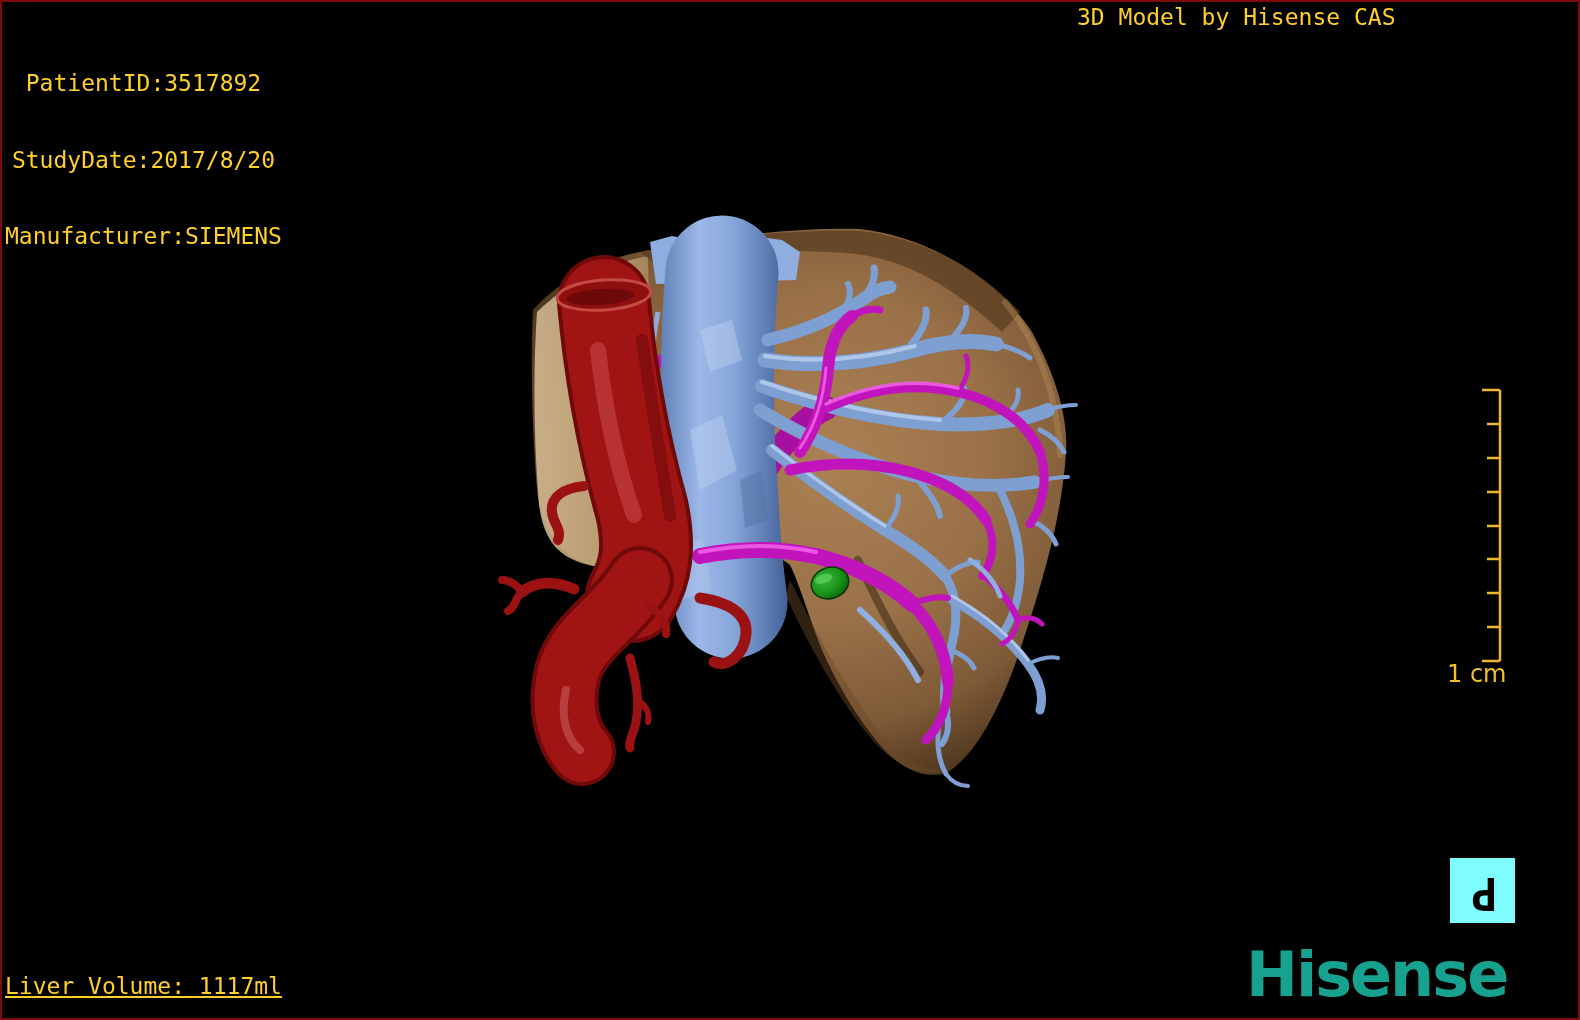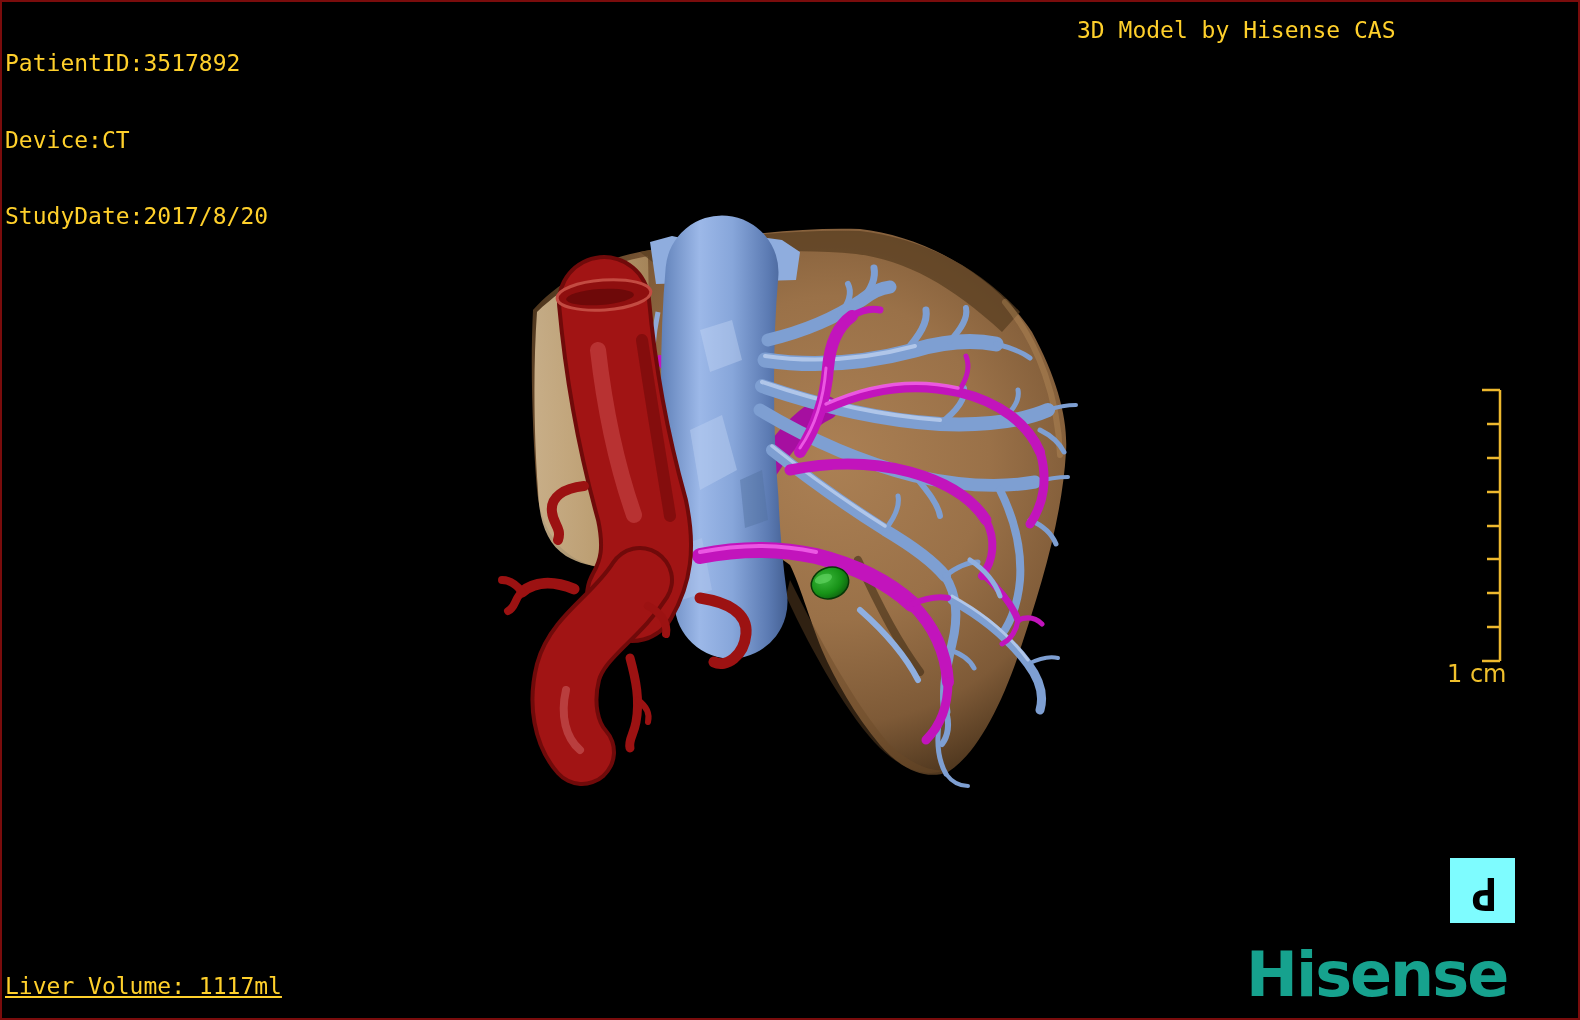--- a/index.html
+++ b/index.html
@@ -1,41 +1,41 @@
 <!DOCTYPE html>
 <html><head>
 <meta charset="utf-8">
 <style>
   html,body{margin:0;padding:0;background:#000;}
   body{position:relative;width:1580px;height:1020px;overflow:hidden;
        font-family:"DejaVu Sans Mono","Liberation Mono",monospace;}
   .frame{position:absolute;inset:0;border:2px solid #7a0c0c;pointer-events:none;z-index:60;}
   .ytxt{position:absolute;color:#ffd02b;font-size:23px;line-height:25.5px;
         letter-spacing:0px;white-space:pre;z-index:40;}
-  #patient-block{left:5px;top:0;}
-  #watermark{left:1077px;top:18px;text-align:center;}
+  #patient-block{left:5px;top:20px;text-align:center;}
+  #watermark{left:1077px;top:5px;text-align:center;}
   #volume-line{left:5px;top:974px;text-decoration:underline;}
   #scene{position:absolute;left:0;top:0;z-index:10;}
   #orientation-marker{position:absolute;left:1450px;top:858px;width:65px;height:65px;
         background:#7efcff;display:flex;align-items:center;justify-content:center;z-index:45;}
   #orientation-marker span{color:#000;font-size:44px;font-weight:bold;
         font-family:"DejaVu Sans Mono",monospace;transform:rotate(180deg) translate(-2px,-3px);}
   #logo{position:absolute;left:1246px;top:938px;z-index:45;color:#16a28e;
         font-family:"DejaVu Sans","Liberation Sans",sans-serif;font-weight:bold;
         font-size:62px;letter-spacing:-2px;white-space:nowrap;}
 </style>
 </head>
 <body>
 
 <div class="frame"></div>
 
 <div class="ytxt" id="patient-block">
   <div>PatientID:3517892</div>
-  <div>Device:CT</div>
   <div>StudyDate:2017/8/20</div>
+  <div>Manufacturer:SIEMENS</div>
 </div>
 
 <div class="ytxt" id="watermark">3D Model by Hisense CAS</div>
 
 <div class="ytxt" id="volume-line">Liver Volume: 1117ml</div>
 
 <div id="orientation-marker">
   <span>P</span>
 </div>
 

